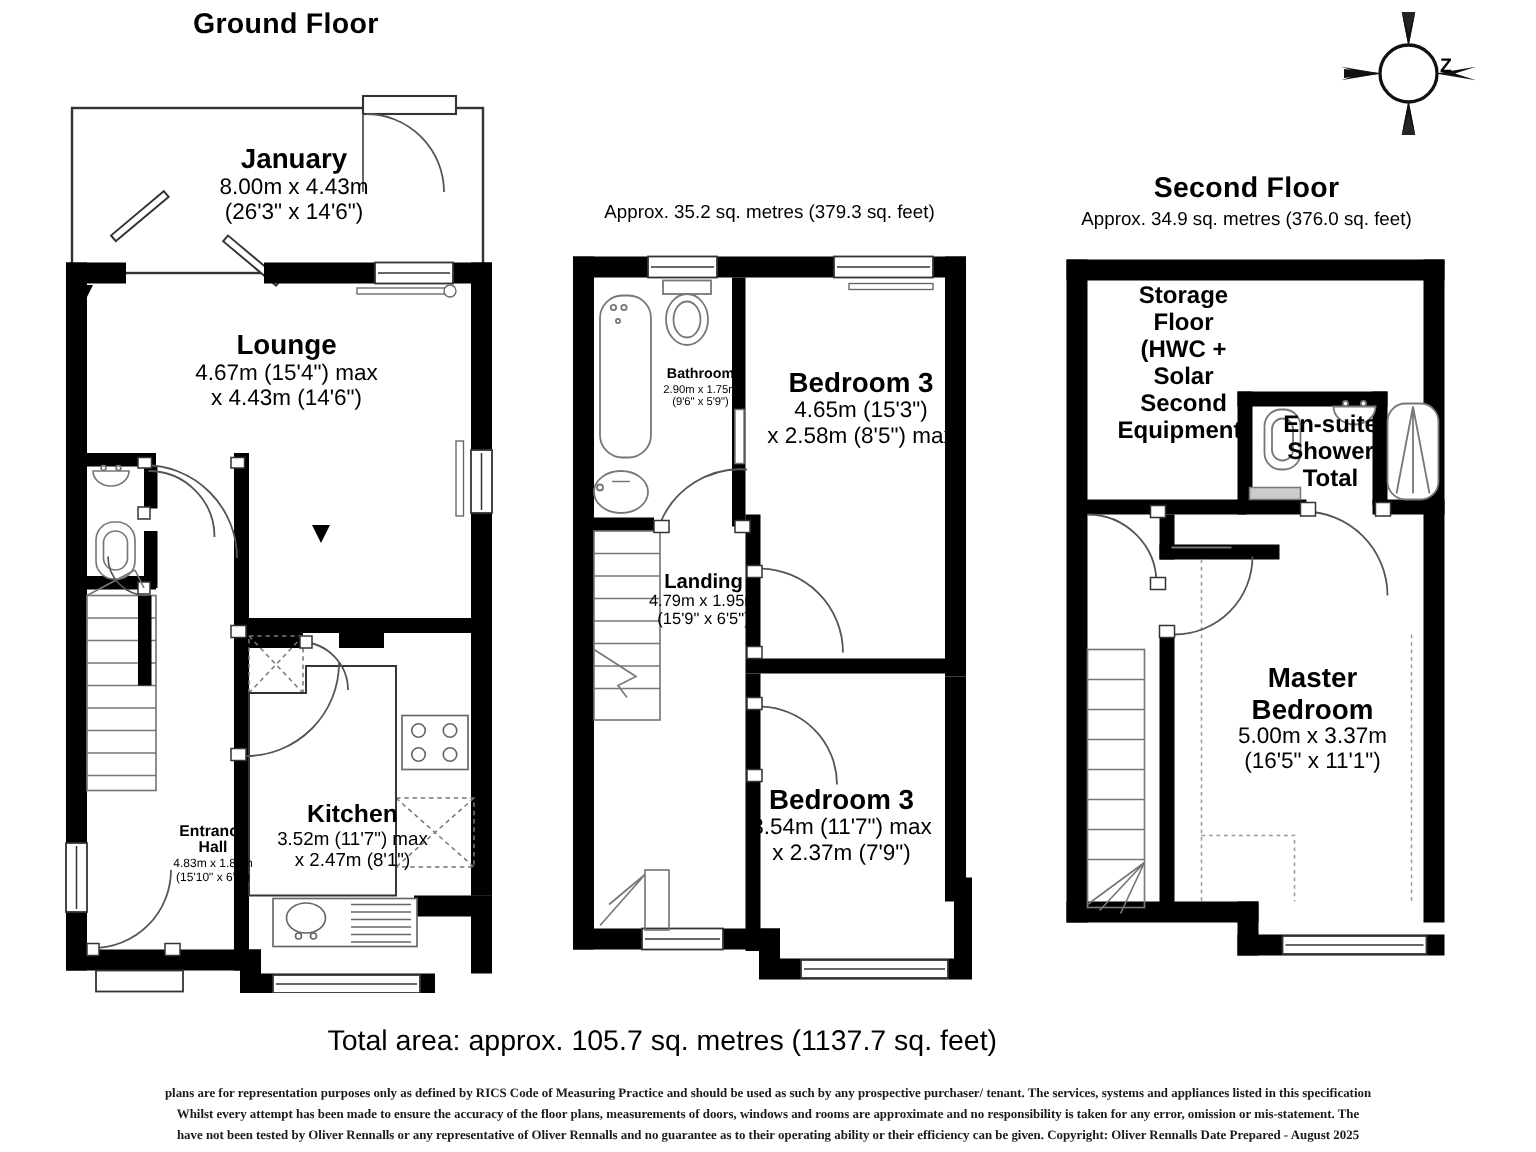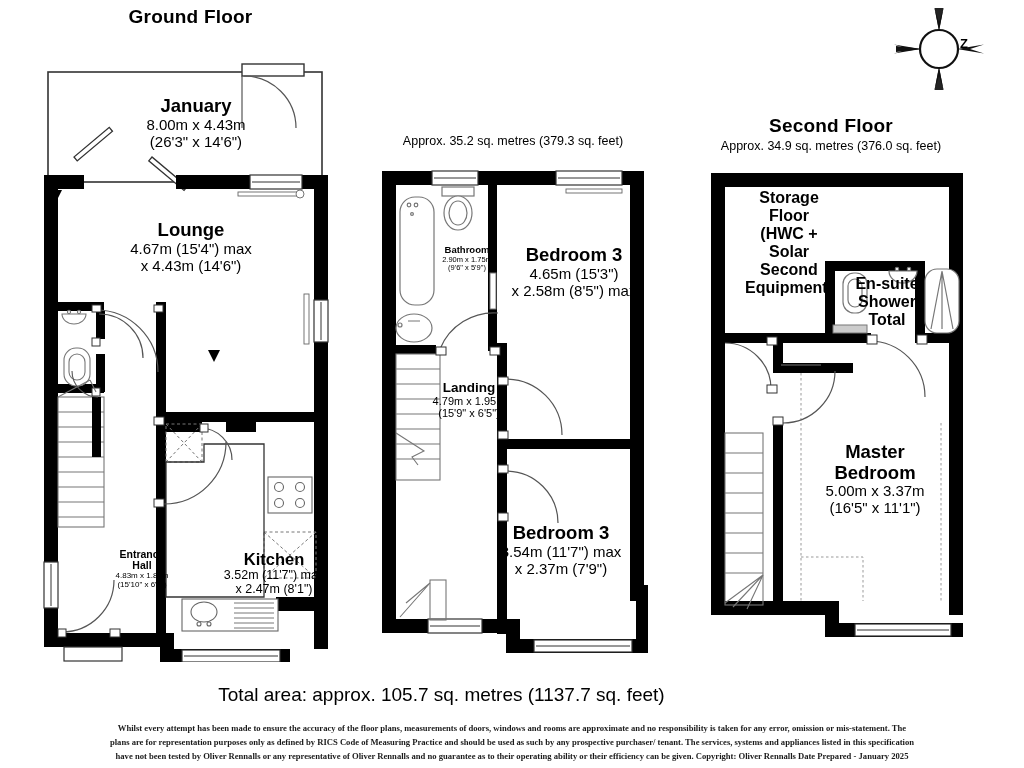--- a/index.html
+++ b/index.html
@@ -313,21 +313,21 @@
       <span class="rdim">8.00m x 4.43m</span>
       <span class="rdim">(26'3" x 14'6")</span>
     </div>
 
     <div class="room-label lbl-lg" style="left:50px; top:158px; width:210px;">
       <span class="rname">Lounge</span>
       <span class="rdim">4.67m (15'4") max</span>
       <span class="rdim">x 4.43m (14'6")</span>
     </div>
 
-    <div class="room-label lbl-md" style="left:131px; top:488px; width:136px;padding-left:39px;">
+    <div class="room-label lbl-md" style="left:131px; top:472px; width:136px;">
       <span class="rname" style="font-size:16.5px;">Kitchen</span>
       <span class="rdim" style="font-size:12.5px;">3.52m (11'7") max</span>
       <span class="rdim" style="font-size:12.5px;">x 2.47m (8'1")</span>
     </div>
 
     <div class="room-label lbl-xs" style="left:54px; top:487px; width:104px;">
       <span class="rname">Entrance</span>
       <span class="rname">Hall</span>
       <span class="rdim">4.83m x 1.86m</span>
       <span class="rdim">(15'10" x 6'1")</span>
@@ -566,18 +566,18 @@
       <span class="rname">Master</span>
       <span class="rname">Bedroom</span>
       <span class="rdim">5.00m x 3.37m</span>
       <span class="rdim">(16'5" x 11'1")</span>
     </div>
   </div>
 
   <div class="total-area">Total area: approx. 105.7 sq. metres (1137.7 sq. feet)</div>
 
   <div class="disclaimer">
+    <div>plans are for representation purposes only as defined by RICS Code of Measuring Practice and should be used as such by any prospective purchaser/ tenant. The services, systems and appliances listed in this specification</div>
     <div>Whilst every attempt has been made to ensure the accuracy of the floor plans, measurements of doors, windows and rooms are approximate and no responsibility is taken for any error, omission or mis-statement. The</div>
-    <div>plans are for representation purposes only as defined by RICS Code of Measuring Practice and should be used as such by any prospective purchaser/ tenant. The services, systems and appliances listed in this specification</div>
-    <div>have not been tested by Oliver Rennalls or any representative of Oliver Rennalls and no guarantee as to their operating ability or their efficiency can be given. Copyright: Oliver Rennalls Date Prepared - January 2025</div>
+    <div>have not been tested by Oliver Rennalls or any representative of Oliver Rennalls and no guarantee as to their operating ability or their efficiency can be given. Copyright: Oliver Rennalls Date Prepared - August 2025</div>
   </div>
 
 </div>
 
 </body></html>

